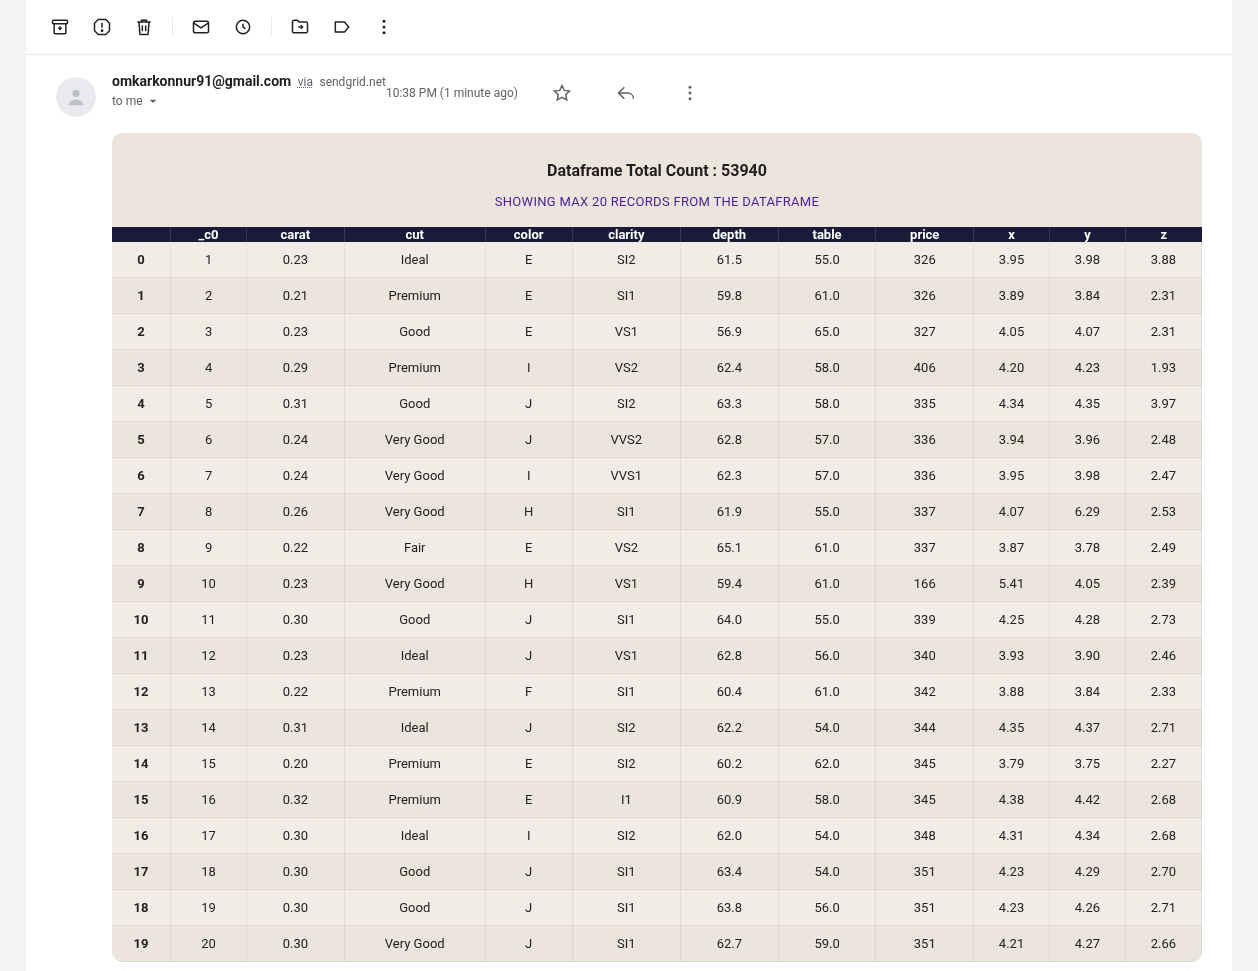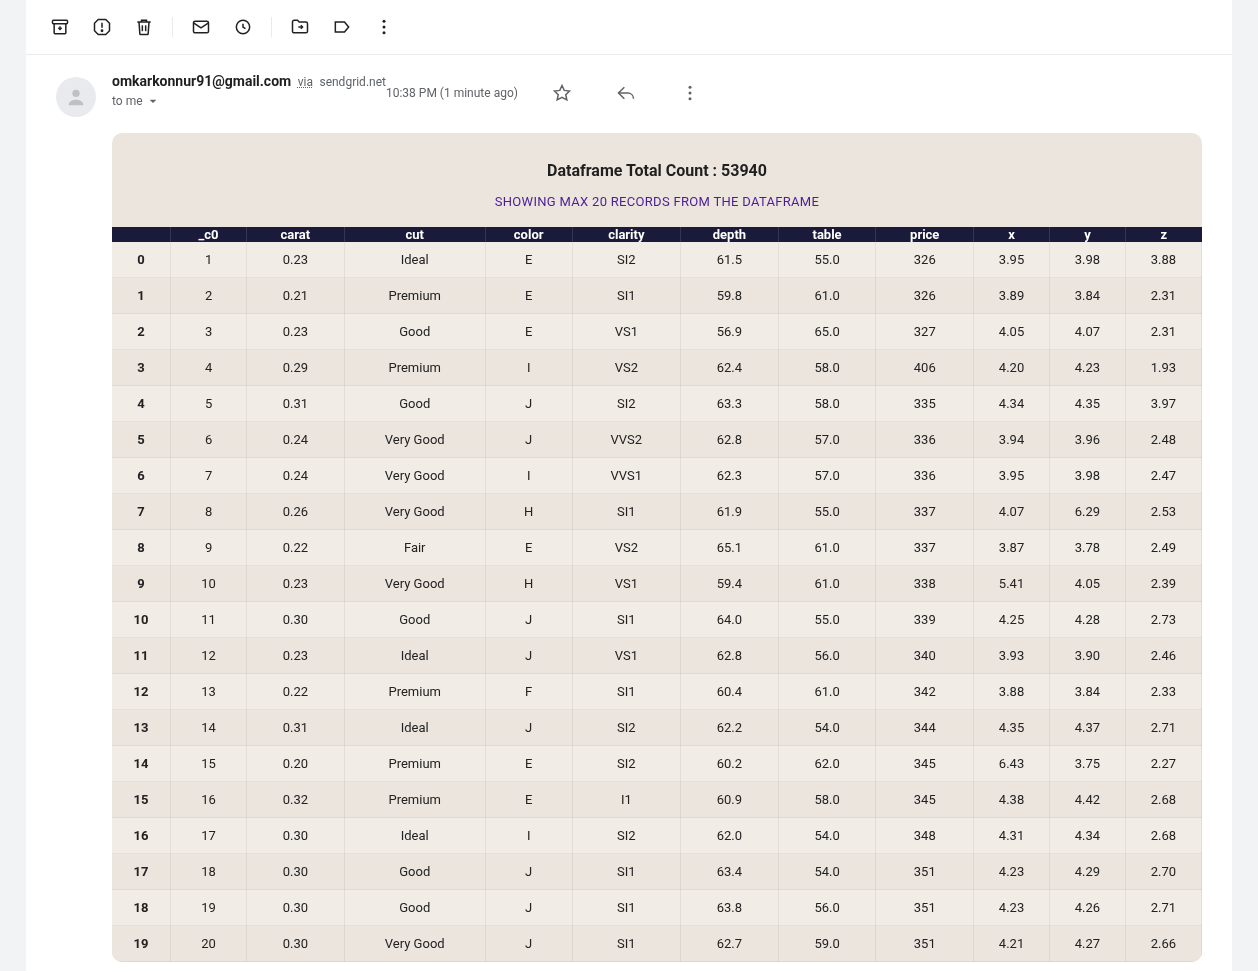--- a/index.html
+++ b/index.html
@@ -422,21 +422,21 @@
               </tr>
               <tr>
                 <td class="idx">9</td>
                 <td>10</td>
                 <td>0.23</td>
                 <td>Very Good</td>
                 <td>H</td>
                 <td>VS1</td>
                 <td>59.4</td>
                 <td>61.0</td>
-                <td>338</td>
+                <td>166</td>
                 <td>5.41</td>
                 <td>4.05</td>
                 <td>2.39</td>
               </tr>
               <tr>
                 <td class="idx">10</td>
                 <td>11</td>
                 <td>0.30</td>
                 <td>Good</td>
                 <td>J</td>
@@ -493,21 +493,21 @@
               <tr>
                 <td class="idx">14</td>
                 <td>15</td>
                 <td>0.20</td>
                 <td>Premium</td>
                 <td>E</td>
                 <td>SI2</td>
                 <td>60.2</td>
                 <td>62.0</td>
                 <td>345</td>
-                <td>6.43</td>
+                <td>3.79</td>
                 <td>3.75</td>
                 <td>2.27</td>
               </tr>
               <tr>
                 <td class="idx">15</td>
                 <td>16</td>
                 <td>0.32</td>
                 <td>Premium</td>
                 <td>E</td>
                 <td>I1</td>

